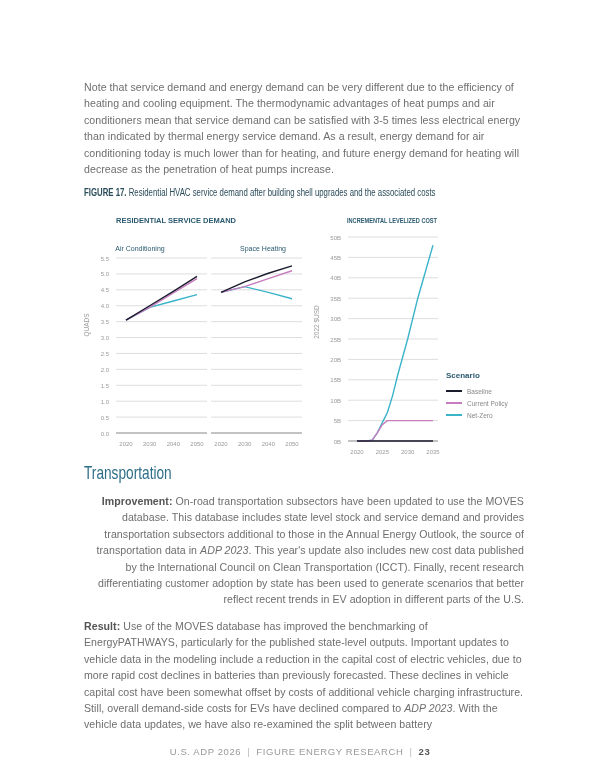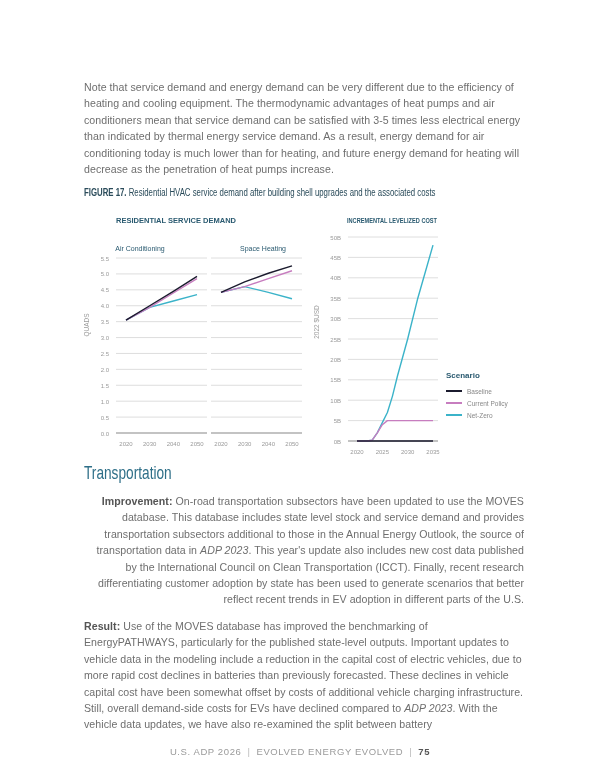--- a/index.html
+++ b/index.html
@@ -148,15 +148,15 @@
 
   <div class="para" style="top:493px;text-align:right;">
     <b>Improvement:</b><span> On-road transportation subsectors have been updated to use the MOVES database. This database includes state level stock and service demand and provides transportation subsectors additional to those in the Annual Energy Outlook, the source of transportation data in </span><i>ADP 2023</i><span>. This year's update also includes new cost data published by the International Council on Clean Transportation (ICCT). Finally, recent research differentiating customer adoption by state has been used to generate scenarios that better reflect recent trends in EV adoption in different parts of the U.S.</span>
   </div>
 
   <div class="para" style="top:618px;">
     <b>Result:</b><span> Use of the MOVES database has improved the benchmarking of EnergyPATHWAYS, particularly for the published state-level outputs. Important updates to vehicle data in the modeling include a reduction in the capital cost of electric vehicles, due to more rapid cost declines in batteries than previously forecasted. These declines in vehicle capital cost have been somewhat offset by costs of additional vehicle charging infrastructure. Still, overall demand-side costs for EVs have declined compared to </span><i>ADP 2023</i><span>. With the vehicle data updates, we have also re-examined the split between battery</span>
   </div>
 
   <div class="footer">
-    <span>U.S. ADP 2026</span><span class="sep">|</span><span>EVOLVED ENERGY EVOLVED</span><span class="sep">|</span><span class="pn">75</span>
+    <span>U.S. ADP 2026</span><span class="sep">|</span><span>FIGURE ENERGY RESEARCH</span><span class="sep">|</span><span class="pn">23</span>
   </div>
 </div>
 
 </body></html>

